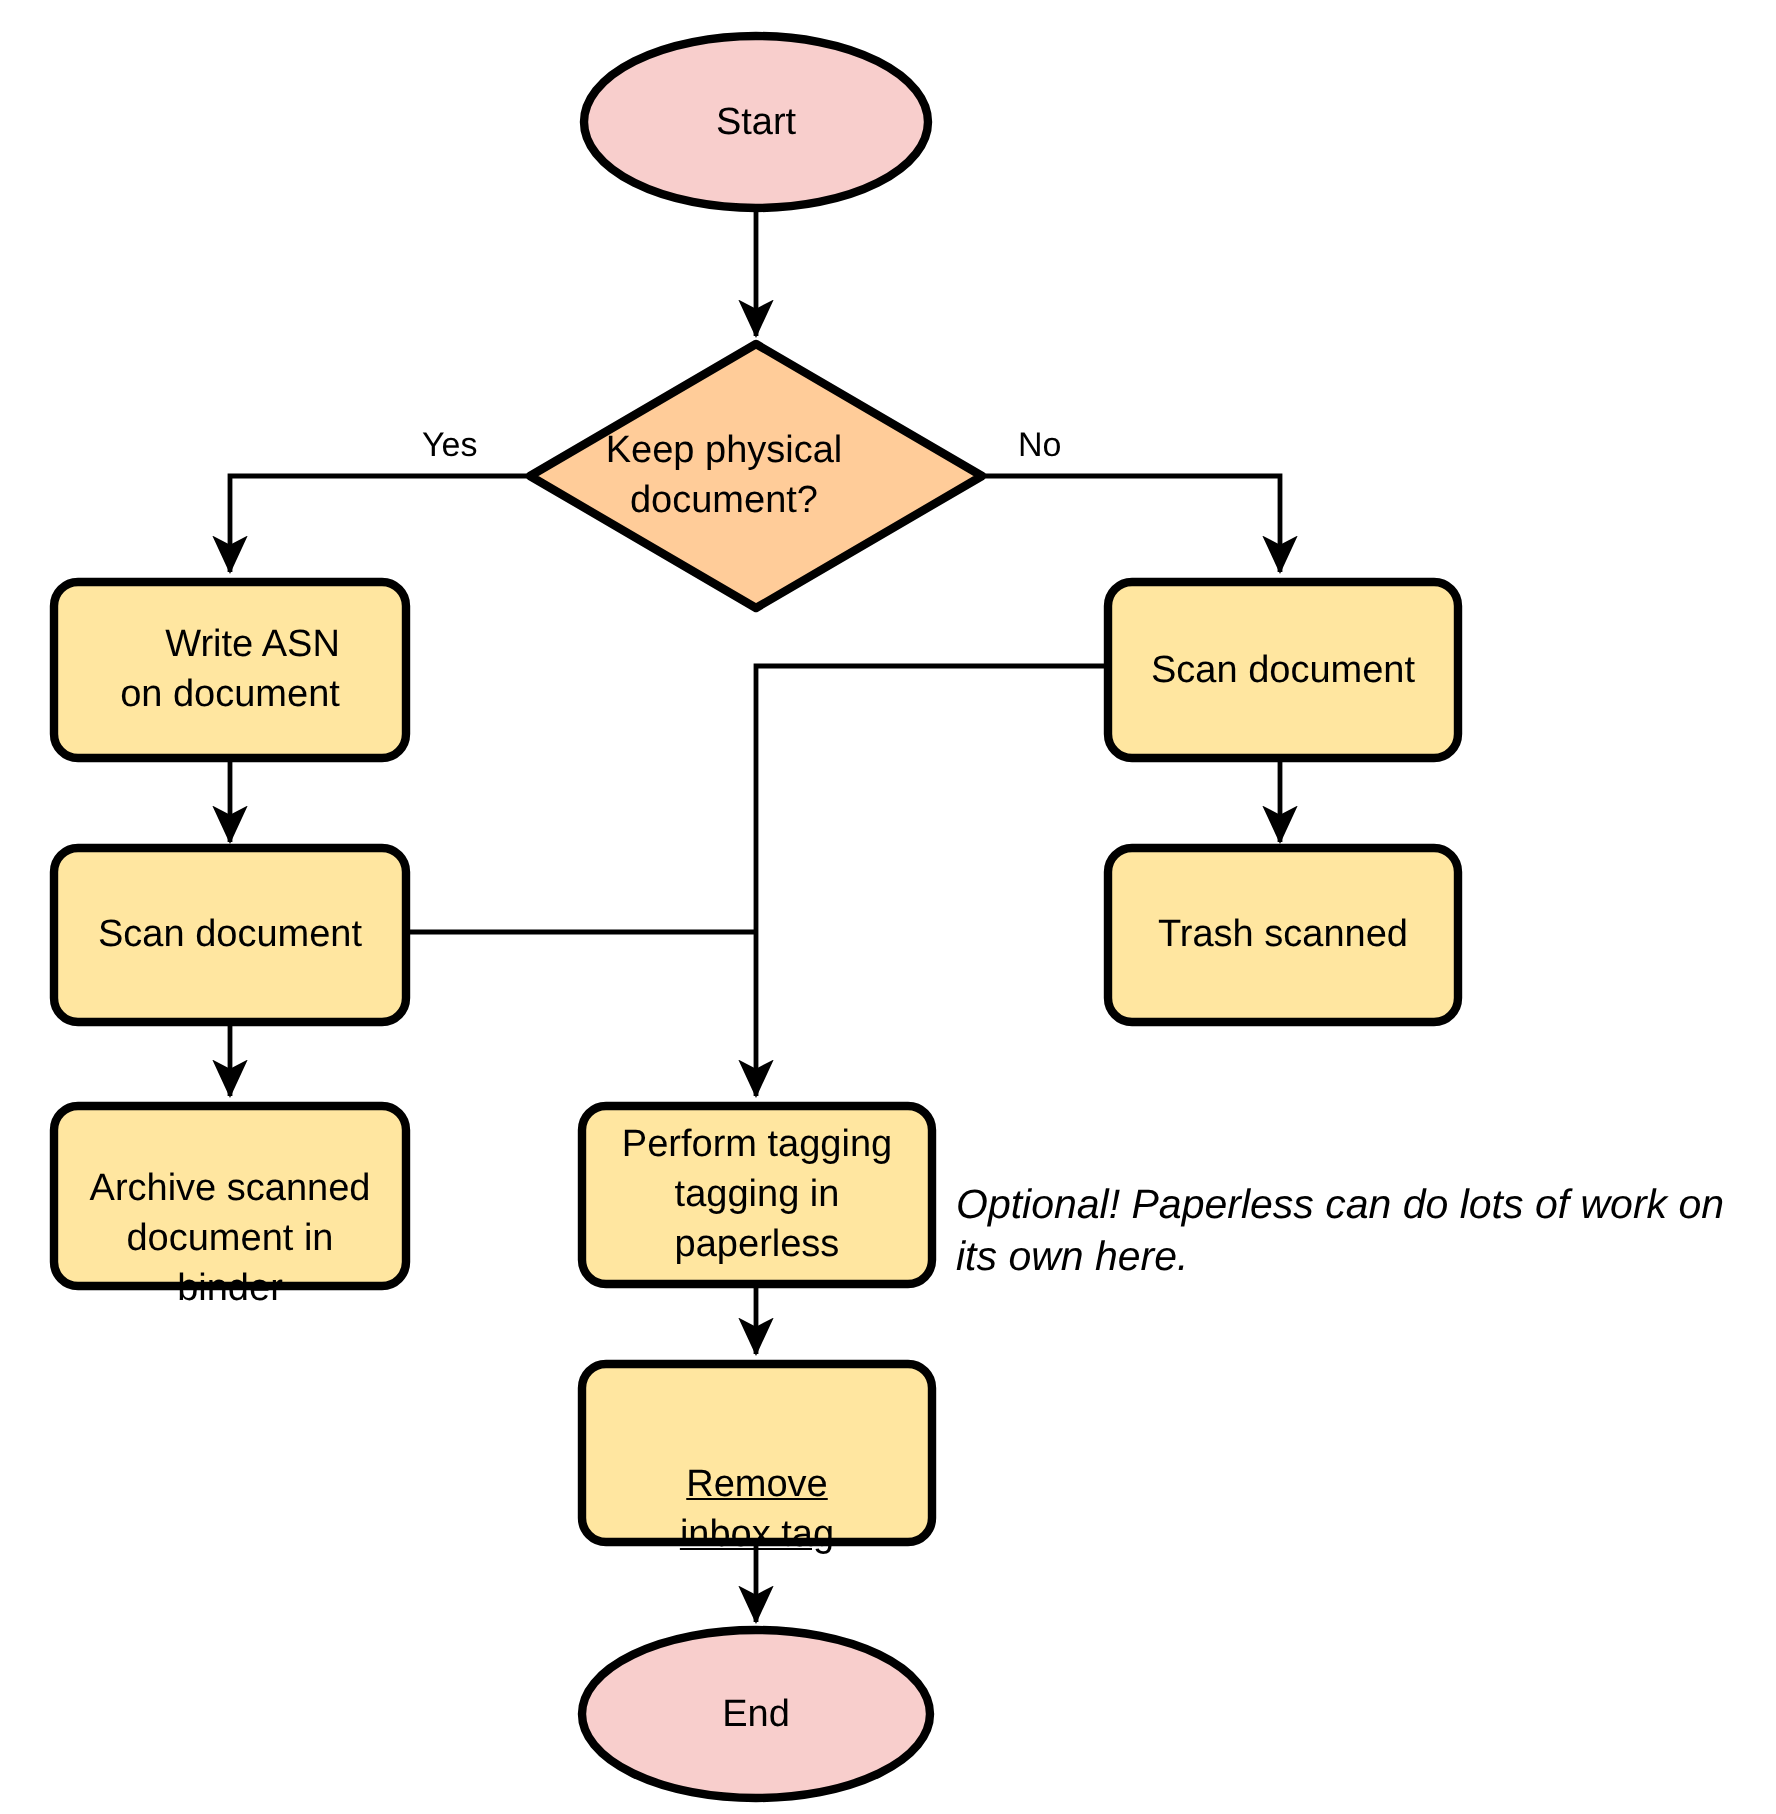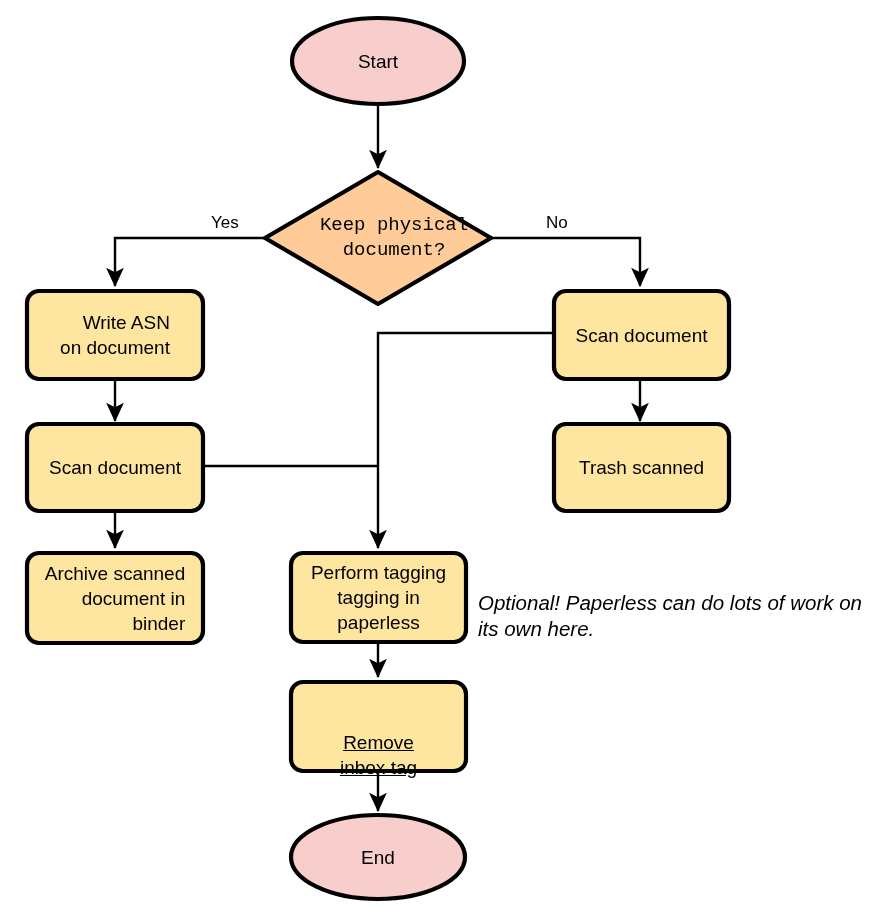--- a/index.html
+++ b/index.html
@@ -115,42 +115,42 @@
   <rect class="node-shape node-process" x="554" y="424" width="175" height="87" rx="12" ry="12"></rect>
 
   <rect class="node-shape node-process" x="291" y="553" width="175" height="89" rx="12" ry="12"></rect>
   <rect class="node-shape node-process" x="291" y="682" width="175" height="89" rx="12" ry="12"></rect>
 
   <ellipse class="node-shape node-terminal" cx="378" cy="857" rx="87" ry="42"></ellipse>
 </svg>
 
 <div class="node-text" style="left:292px; top:18px; width:172px; height:86px;">Start</div>
 
-<div class="node-text" style="left:288px; top:210px; width:212px; height:56px;font-family:Liberation Mono, monospace;">Keep physical
+<div class="node-text" style="left:256px; top:210px; width:212px; height:56px;">Keep physical
 document?</div>
 
 <div class="node-text" style="left:27px; top:291px; width:176px; height:88px;text-align:right;">Write ASN
 on document</div>
 
 <div class="node-text" style="left:27px; top:424px; width:176px; height:87px;">Scan document</div>
 
-<div class="node-text" style="left:27px; top:553px; width:176px; height:90px;text-align:right;">Archive scanned
+<div class="node-text" style="left:27px; top:574px; width:176px; height:90px;">Archive scanned
 document in
 binder</div>
 
 <div class="node-text" style="left:554px; top:291px; width:175px; height:88px;">Scan document</div>
 
 <div class="node-text" style="left:554px; top:424px; width:175px; height:87px;">Trash scanned</div>
 
 <div class="node-text" style="left:291px; top:553px; width:175px; height:89px;">Perform tagging
 tagging in
 paperless</div>
 
 <div class="node-text" style="left:291px; top:710px; width:175px; height:89px;text-decoration:underline;">Remove
 inbox tag</div>
 
 <div class="node-text" style="left:292px; top:815px; width:172px; height:84px;">End</div>
 
 <div class="edge-label" style="left:211px; top:211px;">Yes</div>
 
-<div class="edge-label" style="left:509px; top:211px;margin-left:37px;">No</div>
+<div class="edge-label" style="left:509px; top:211px;">No</div>
 
 <div class="note-text" style="left:478px; top:590px; width:400px;">Optional! Paperless can do lots of work on its own here.</div>
 
 </body></html>

